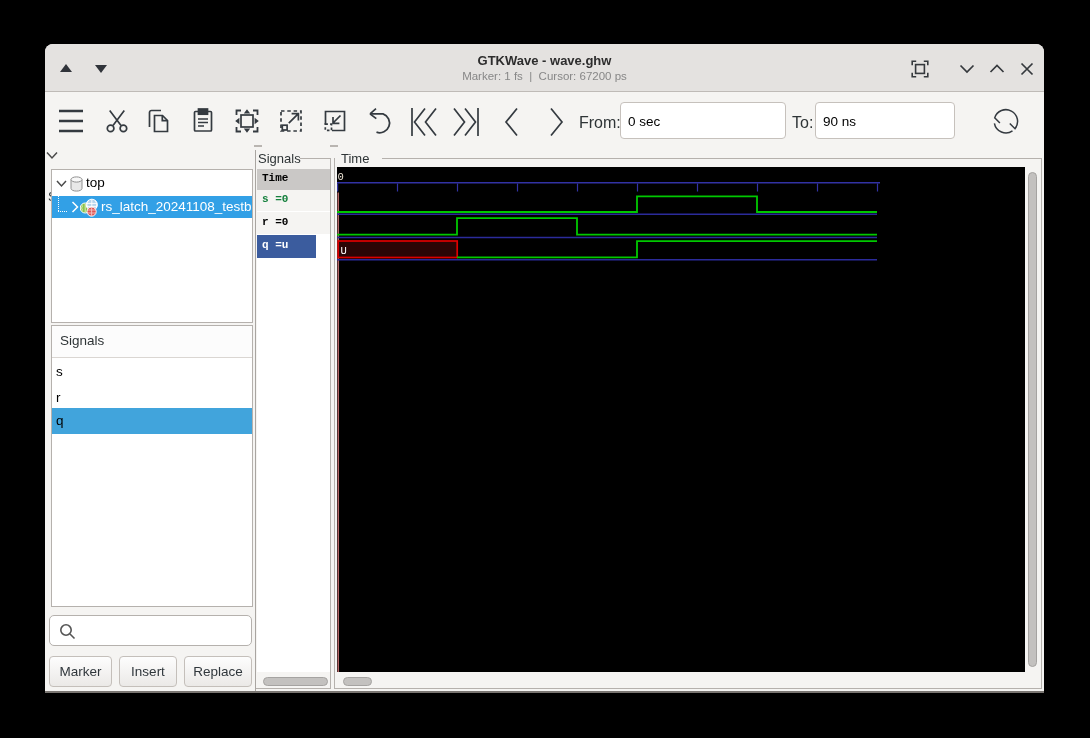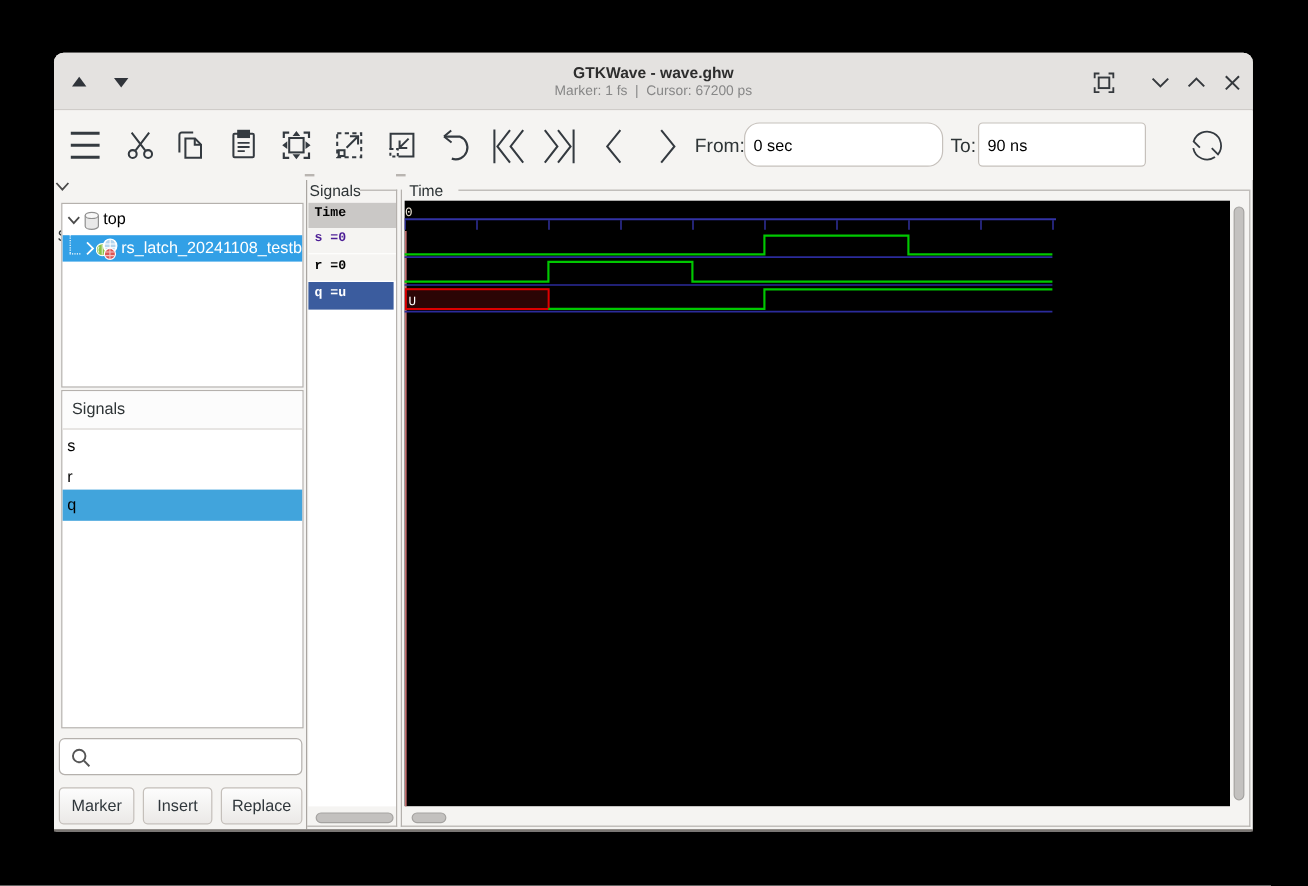--- a/index.html
+++ b/index.html
@@ -117,21 +117,21 @@
       <path d="M11 1.5 L22 15 L11 28.5"></path>
     </svg>
     <div class="lbl" style="left:534px;top:22px">From:</div>
     <div class="lbl" style="left:747px;top:22px">To:</div>
 
     <svg class="ticon" style="left:947px;top:15px" width="28" height="28" viewBox="0 0 28 28" fill="none" stroke="#343a40" stroke-width="1.5">
       <path d="M7.9 16 L2.7 10.9 A11.7 11.7 0 1 1 23 21.7 L17.8 16.5"></path>
       <path d="M2.4 16.4 A11.7 11.7 0 0 0 20.5 23.9"></path>
     </svg>
   </div>
-  <div class="entry" style="left:575px;width:166px;border-radius:13px;">0 sec</div>
+  <div class="entry" style="left:575px;width:166px;">0 sec</div>
   <div class="entry" style="left:770px;width:140px;">90 ns</div>
 </div>
 
 <svg class="abs" style="left:46px;top:151px" width="12" height="9" viewBox="0 0 12 9" fill="none" stroke="#4a4a4a" stroke-width="1.5">
   <path d="M1 1.5 L6 7 L11 1.5"></path>
 </svg>
 <div class="abs" style="left:48px;top:150px;font-size:13px;color:#2e3436;margin-top:39px;">SST</div>
 
 <div class="panelbox" style="left:51px;top:169px;width:202px;height:154px;overflow:hidden;">
   <div class="abs" style="left:0;top:1px;width:200px;height:25px;text-align:right;">
@@ -189,26 +189,26 @@
 <div class="abs" style="left:258px;top:151px;font-size:13px;color:#2e3436;">Signals</div>
 <div class="hline" style="left:300px;top:158px;width:31px;"></div>
 <div class="vline" style="left:330px;top:158px;height:531px;background:#b5b1ad;"></div>
 <div class="hline" style="left:256px;top:688px;width:75px;"></div>
 
 <div class="abs mono" style="left:257px;top:169px;width:73px;height:503px;background:#fff;font-size:11px;font-weight:bold;font-family:Liberation Mono, monospace;">
   <div class="abs" style="left:0;top:0;width:73px;height:21px;background:#cac8c6;">
     <div class="abs" style="left:5px;top:3px;color:#000;">Time</div>
   </div>
   <div class="abs" style="left:0;top:21px;width:73px;height:22px;background:#f5f4f2;box-shadow:inset 0 -1px #fff;">
-    <div class="abs" style="left:5px;top:3px;color:#4c1d95;">s =0</div>
+    <div class="abs" style="left:5px;top:3px;color:#15803d;">s =0</div>
   </div>
   <div class="abs" style="left:0;top:43px;width:73px;height:23px;background:#f5f4f2;box-shadow:inset 0 -1px #fff;">
     <div class="abs" style="left:5px;top:4px;color:#000;">r =0</div>
   </div>
-  <div class="abs" style="left:0;top:66px;width:59px;height:23px;background:#3b5c9e;padding-left:12px;">
+  <div class="abs" style="left:0;top:66px;width:59px;height:23px;background:#3b5c9e;">
     <div class="abs" style="left:5px;top:4px;color:#fff;">q =u</div>
   </div>
 </div>
 
 <div class="abs" style="left:263px;top:677px;width:65px;height:9px;background:#c3c1bf;border:1px solid #a5a3a1;border-radius:5px;box-sizing:border-box;"></div>
 
 <div class="abs" style="left:341px;top:151px;font-size:13px;color:#2e3436;">Time</div>
 <div class="hline" style="left:382px;top:158px;width:659px;"></div>
 <div class="vline" style="left:334px;top:158px;height:531px;background:#b5b1ad;"></div>
 <div class="vline" style="left:1041px;top:158px;height:531px;background:#b5b1ad;"></div>

